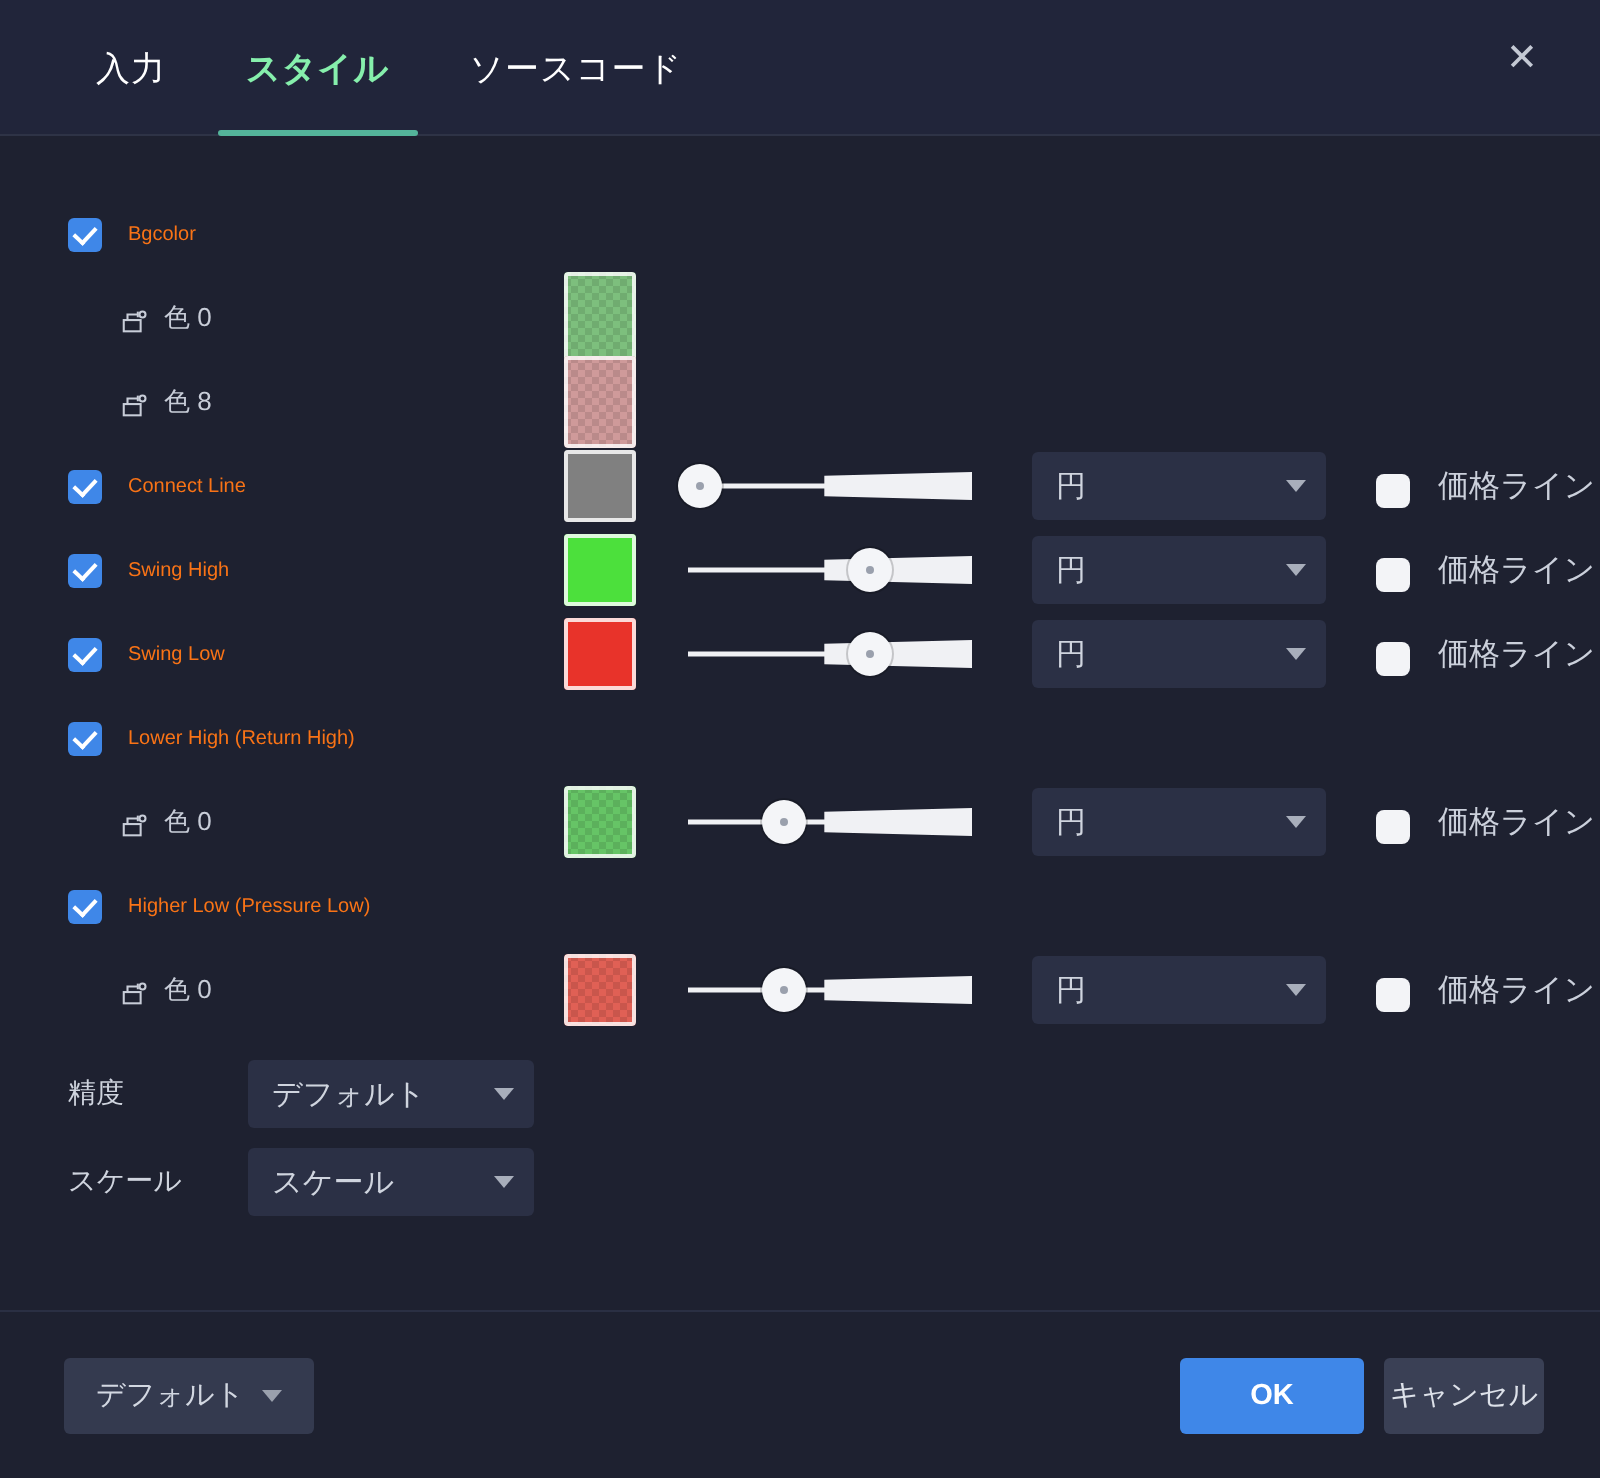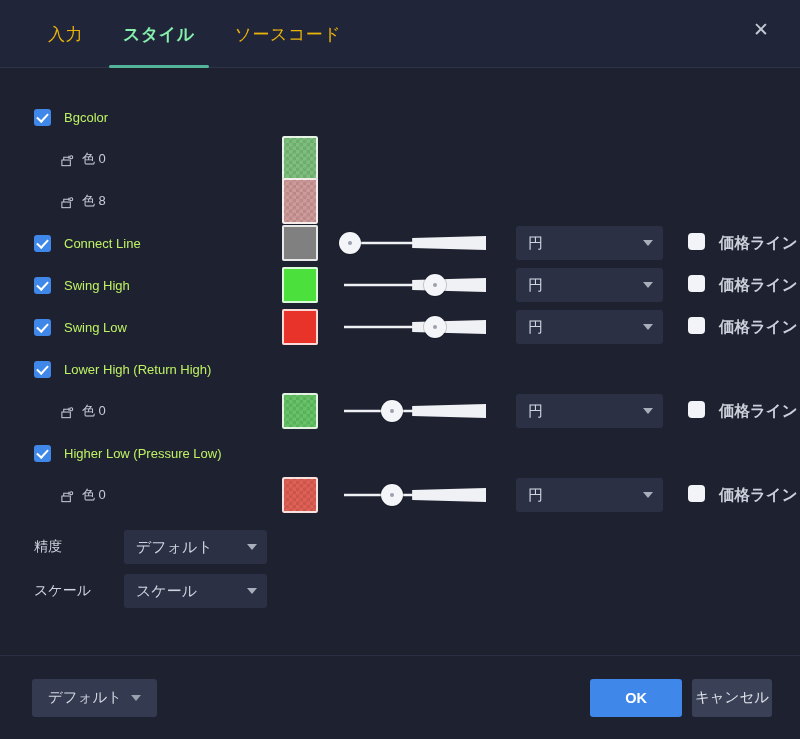--- a/index.html
+++ b/index.html
@@ -43,21 +43,21 @@
     height: 1px;
     background: #2e3346;
   }
   .tab {
     position: relative;
     height: 68px;
     display: flex;
     align-items: center;
     padding: 0 20px;
     font-size: 17px;
-    color: #eab308;
+    color: #ffffff;
     cursor: pointer;
     letter-spacing: .5px;
     white-space: nowrap;
   }
   .tab.active {
     color: #86efac;
     font-weight: bold;
   }
   .tab.active::after {
     content: "";
@@ -124,22 +124,22 @@
     border-width: 0 2px 2px 0;
     transform: rotate(43deg);
   }
   .chk.off {
     background: #f3f4f7;
     border-radius: 4px;
   }
   .chk.off::after { display: none; }
 
   .lbl-text {
-    font-size: 13px;
-    color: #bef264;
+    font-size: 10px;
+    color: #f97316;
     white-space: nowrap;
   }
   .lbl-sub {
     font-size: 13px;
     color: #c8cdd8;
     white-space: nowrap;
     display: flex;
     align-items: center;
     gap: 7px;
   }
@@ -244,23 +244,22 @@
     margin-left: auto;
     width: 0; height: 0;
     border-left: 5px solid transparent;
     border-right: 5px solid transparent;
     border-top: 6px solid #a8aebb;
   }
 
   
   .pl-col {
     display: flex;
-    align-items: flex-start;
+    align-items: flex-end;
     padding-left: 12px;
-    font-weight: bold;
   }
   .pl-col .chk { margin-right: 14px; }
   .pl-label {
     font-size: 15.5px;
     color: #cbd0db;
     white-space: nowrap;
   }
 
   
   .bot-row {

